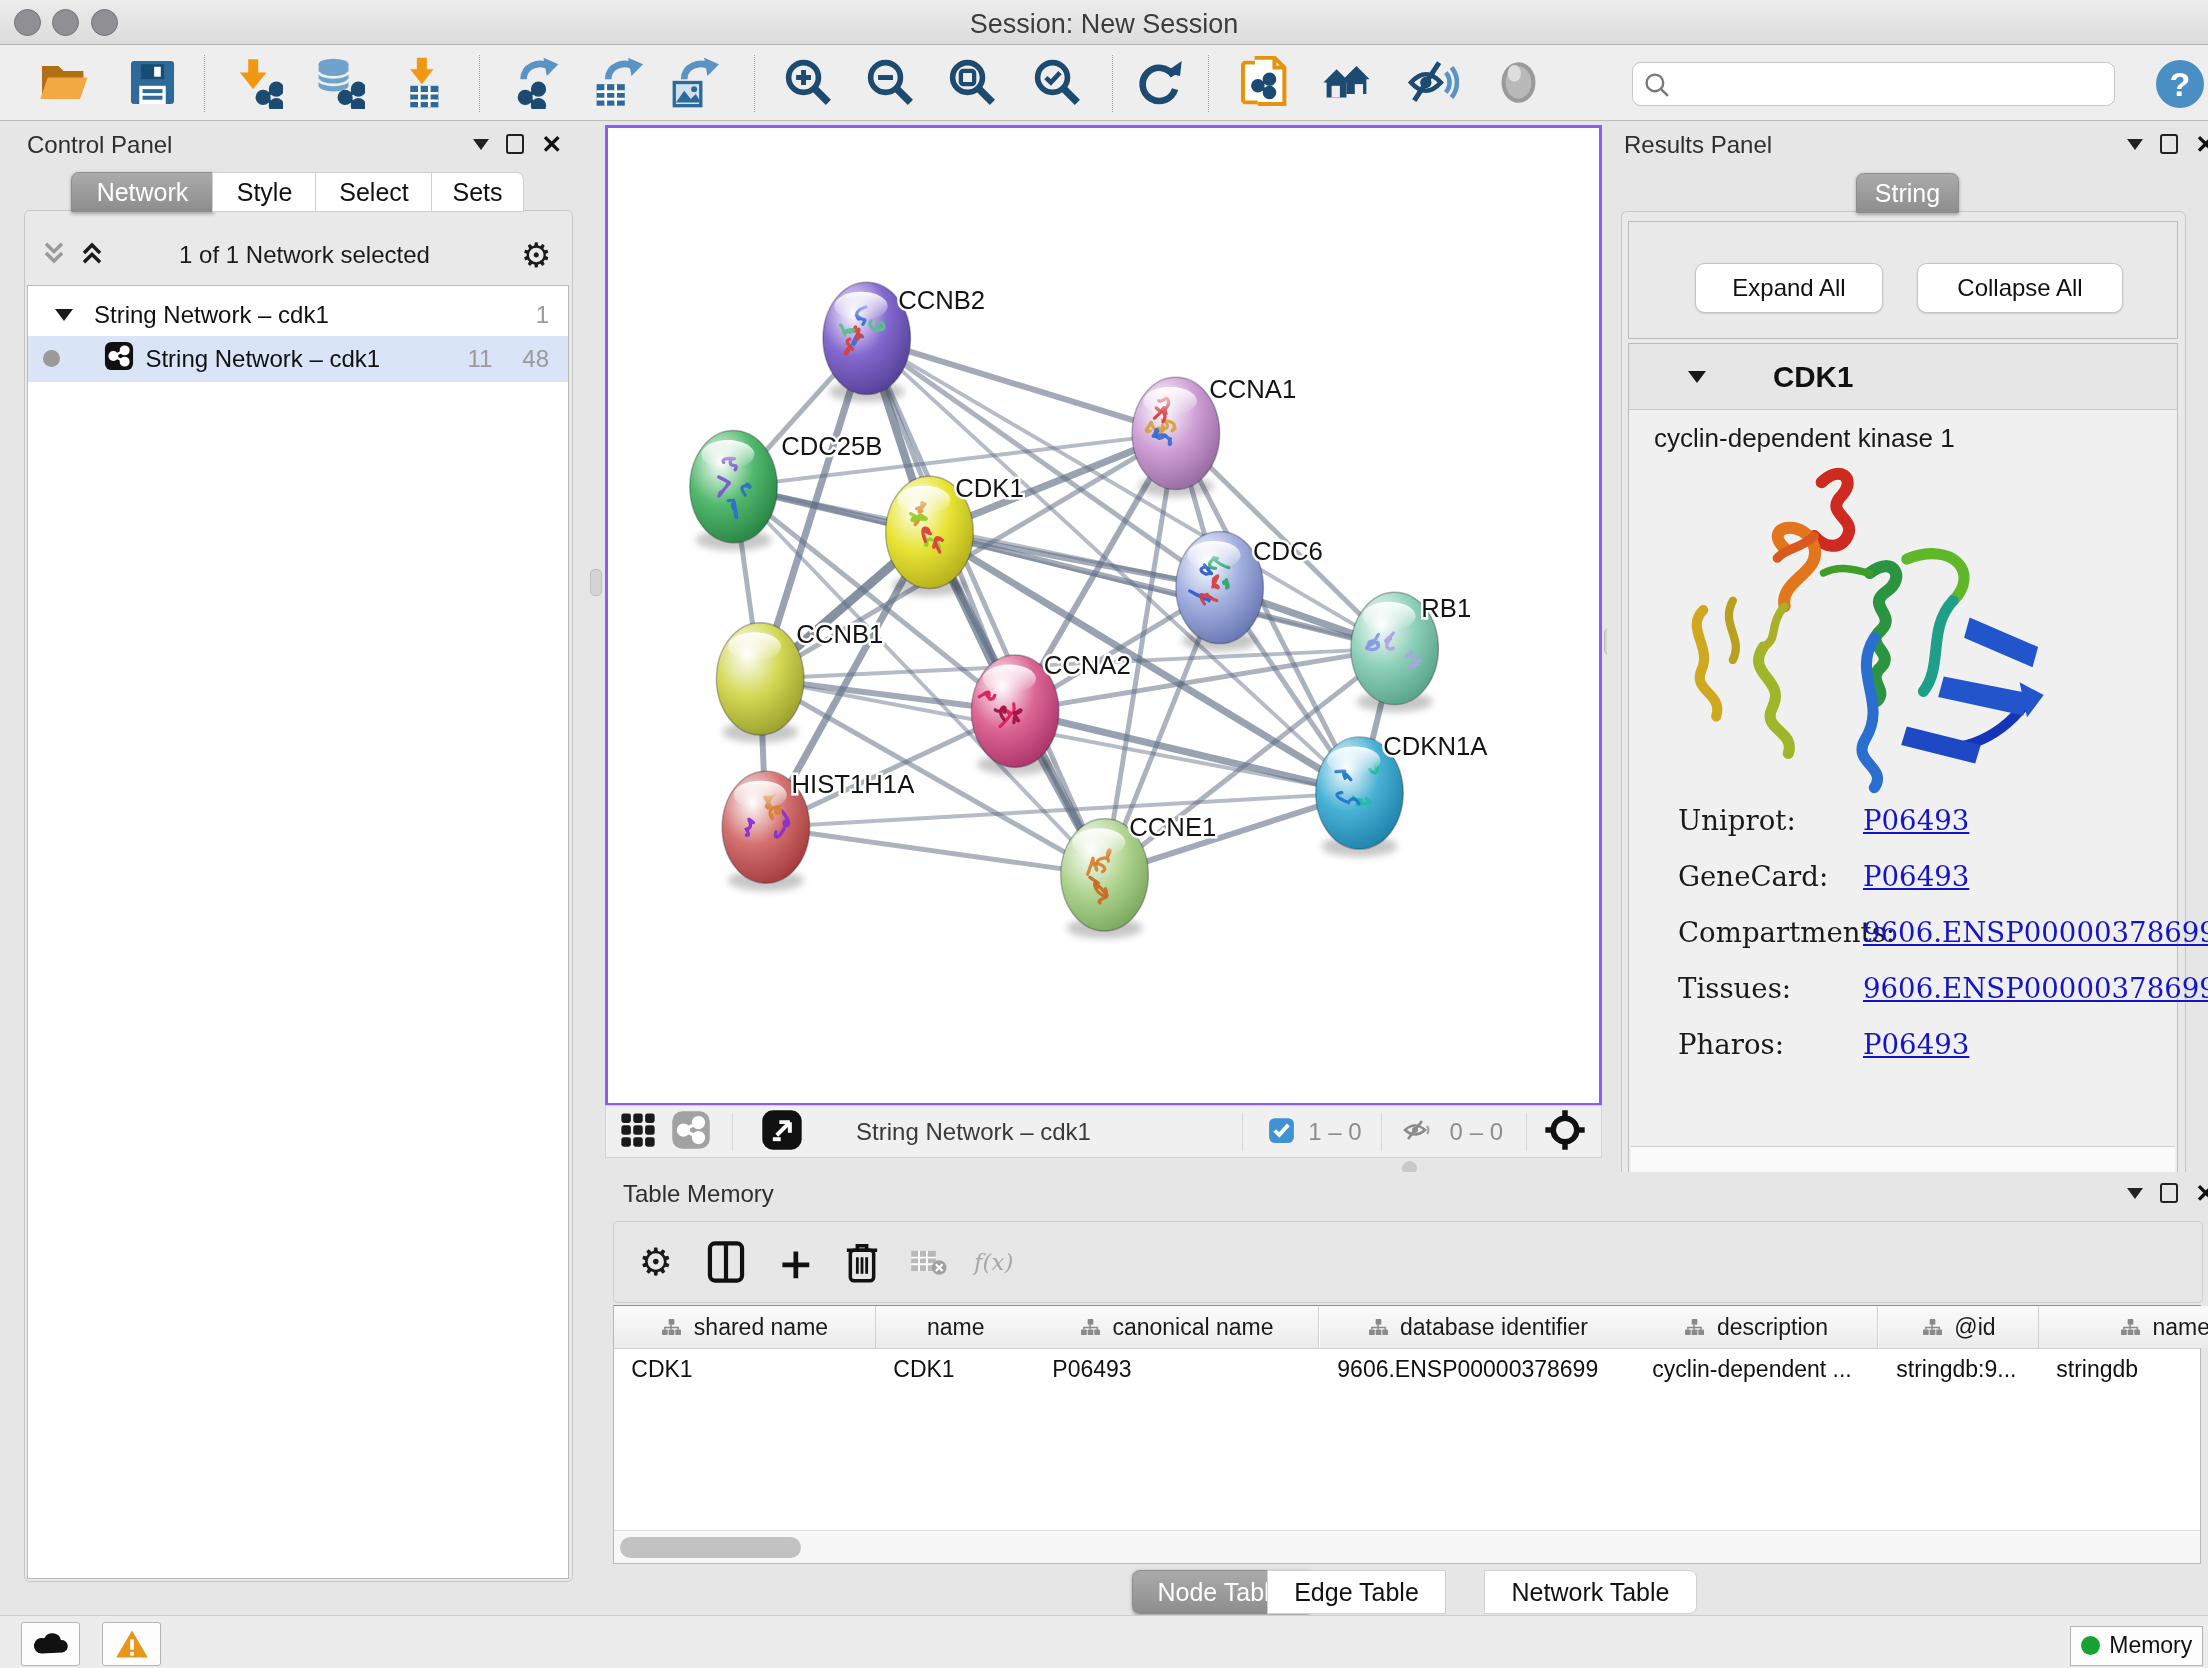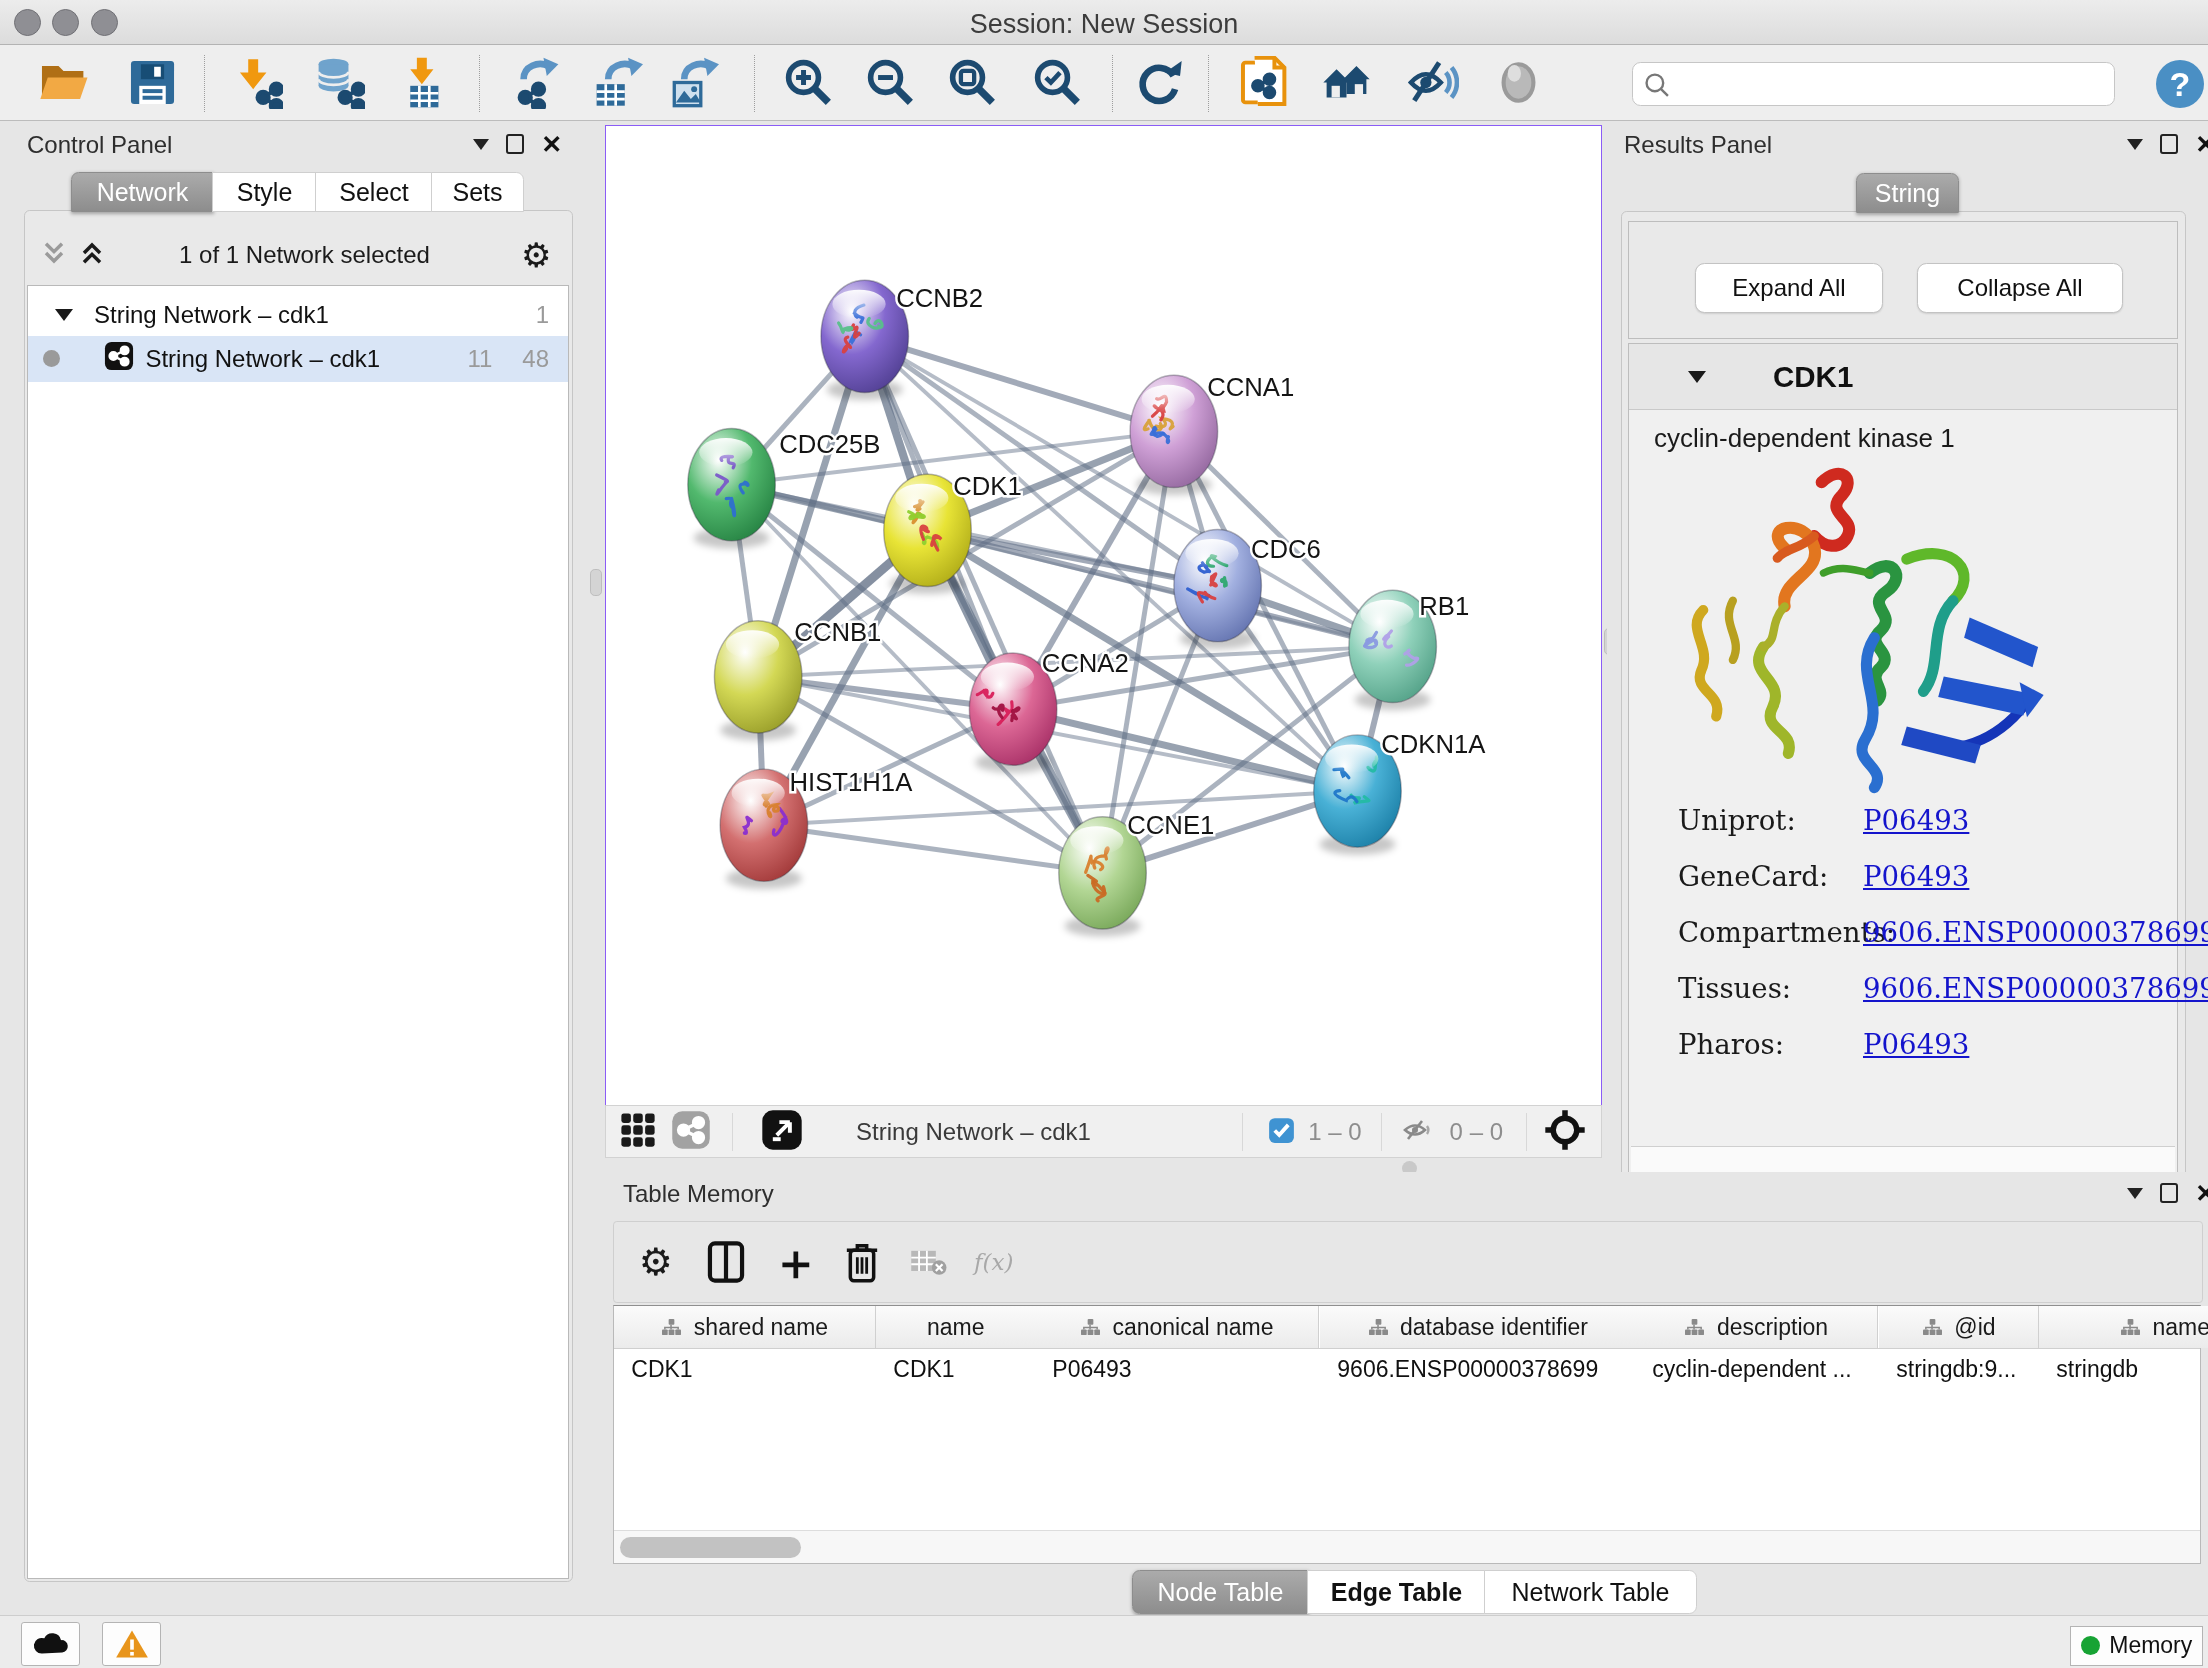--- a/index.html
+++ b/index.html
@@ -31,21 +31,21 @@
     box-shadow:0 1.9px 3.8px rgba(0,0,0,.3);}
   .graybox{background:#e9e9e9;border:1px solid #c6c6c6;border-radius:5.7px;}
   .whitebox{background:#ffffff;border:1px solid #b9b9b9;}
   .handle-v{width:9.5px;height:25px;border-radius:4.8px;background:#d4d4d4;border:1px solid #bdbdbd;}
   .handle-dot{width:15px;height:15px;border-radius:50%;background:#c9c9c9;}
   
   .treerow{display:flex;align-items:center;font-size:24px;color:#111;}
   .caret-down{width:0;height:0;border-left:9.5px solid transparent;border-right:9.5px solid transparent;border-top:12.4px solid #1a1a1a;}
   .gray-num{color:#9a9a9a;}
   
-  #netview{left:605px;top:125px;width:997px;height:981px;background:#fff;border:1px solid #8b5cf6;box-sizing:border-box;}
+  #netview{left:605px;top:125px;width:997px;height:981px;background:#fff;border:3px solid #8b5cf6;box-sizing:border-box;}
   #net-bottombar{left:605px;top:1105px;width:997px;height:53px;background:#f0f0f0;
     border:1px solid #d2d2d2;box-sizing:border-box;display:flex;align-items:center;}
   .nbsep{width:1px;height:38px;background:#d8d8d8;}
   .nb-label{font-size:24px;color:#3a3a3a;}
   .nb-count{font-size:24px;color:#8d8d8d;}
   
   .btn{background:#fff;border:1px solid #c3c3c3;border-radius:9.5px;font-size:24px;color:#111;
     display:flex;align-items:center;justify-content:center;box-shadow:0 1px 1.9px rgba(0,0,0,.12);}
   .serif{font-family:"DejaVu Serif","Liberation Serif",serif;}
   .xlink{color:#1414cc;text-decoration:underline;}
@@ -845,21 +845,21 @@
         <div class="td" style="left: 1021px; width: 243px; top: 0px;">cyclin-dependent ...</div>
         <div class="td" style="left: 1265px; width: 160px; top: 0px;">stringdb:9...</div>
         <div class="td" style="left: 1425px; width: 314px; top: 0px;">stringdb</div>
       </div>
     <div style="position:absolute;left:0;bottom:0;width:100%;height:32px;background:#f7f7f7;border-top:1px solid #ddd;">
       <div style="position:absolute;left:5.7px;top:5.7px;width:181px;height:21px;border-radius:10.5px;background:#c2c2c2;"></div>
     </div>
   </div>
 
   <div class="abs tab sel bottab" style="left:533px;top:398px;width:175px;border-radius:7.6px 0 0 7.6px;">Node Table</div>
-  <div class="abs tab bottab" style="left:708px;top:398px;width:177px;font-weight:bold;">Edge Table</div>
+  <div class="abs tab bottab" style="left:668px;top:398px;width:177px;">Edge Table</div>
   <div class="abs tab bottab" style="left:885px;top:398px;width:211px;border-radius:0 7.6px 7.6px 0;">Network Table</div>
 </div>
 
 <div id="statusbar" class="abs">
   <div class="statbtn abs" style="left:21px;">
     <svg width="38" height="27" viewBox="0 0 34 22">
         <path d="M9 20a7 7 0 1 1 2-13.6A8 8 0 0 1 26 8a5.5 5.5 0 0 1 1 11z" fill="#111"></path>
       </svg>
   </div>
   <div class="statbtn abs" style="left:102px;">

